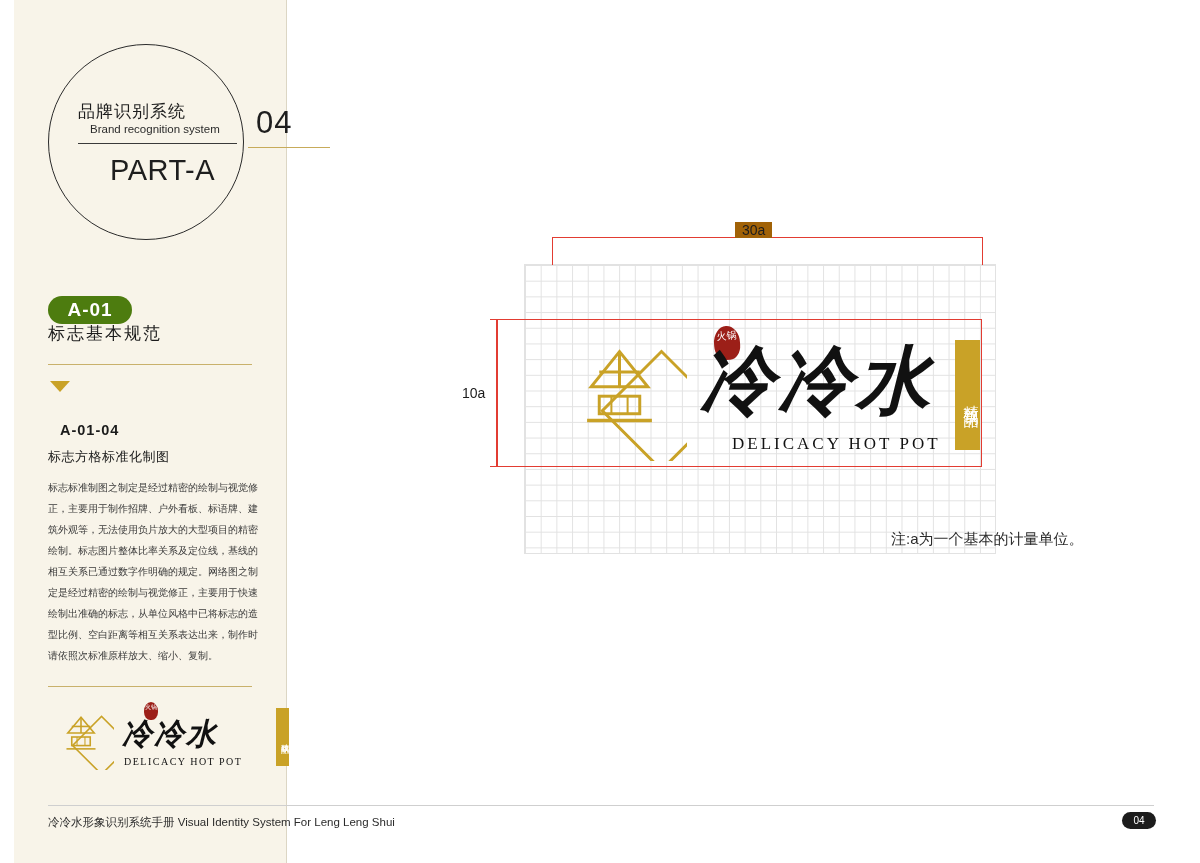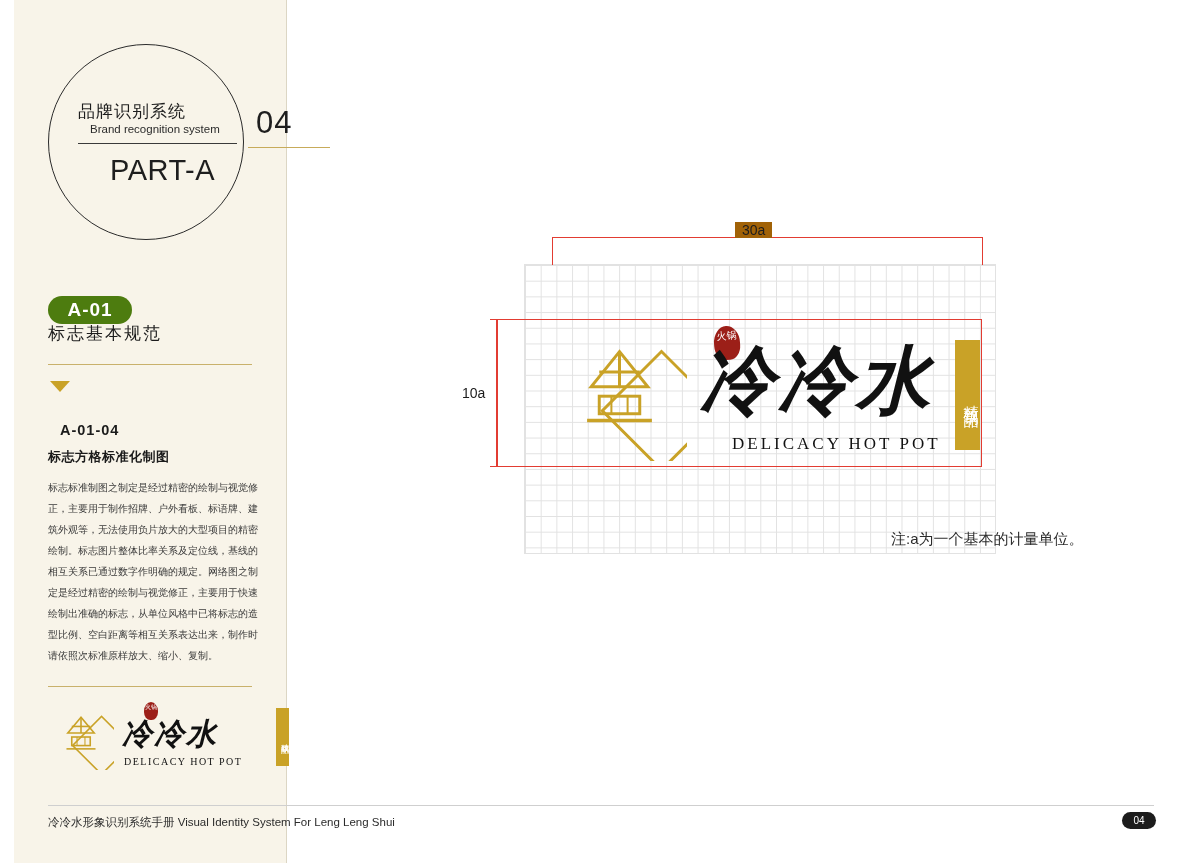--- a/index.html
+++ b/index.html
@@ -135,21 +135,21 @@
     font-size: 14.5px;
     font-weight: bold;
     letter-spacing: 1px;
     color: #1b1b1b;
     margin-left: 12px;
   }
   .sub-title {
     position: absolute;
     left: 48px; top: 448px;
     font-size: 13px;
-    font-weight: bold;
+    font-weight: normal;
     letter-spacing: 0.5px;
     color: #1b1b1b;
     white-space: nowrap;
   }
   .body-copy {
     position: absolute;
     left: 48px; top: 477px;
     width: 210px;
     font-size: 10px;
     line-height: 21px;

